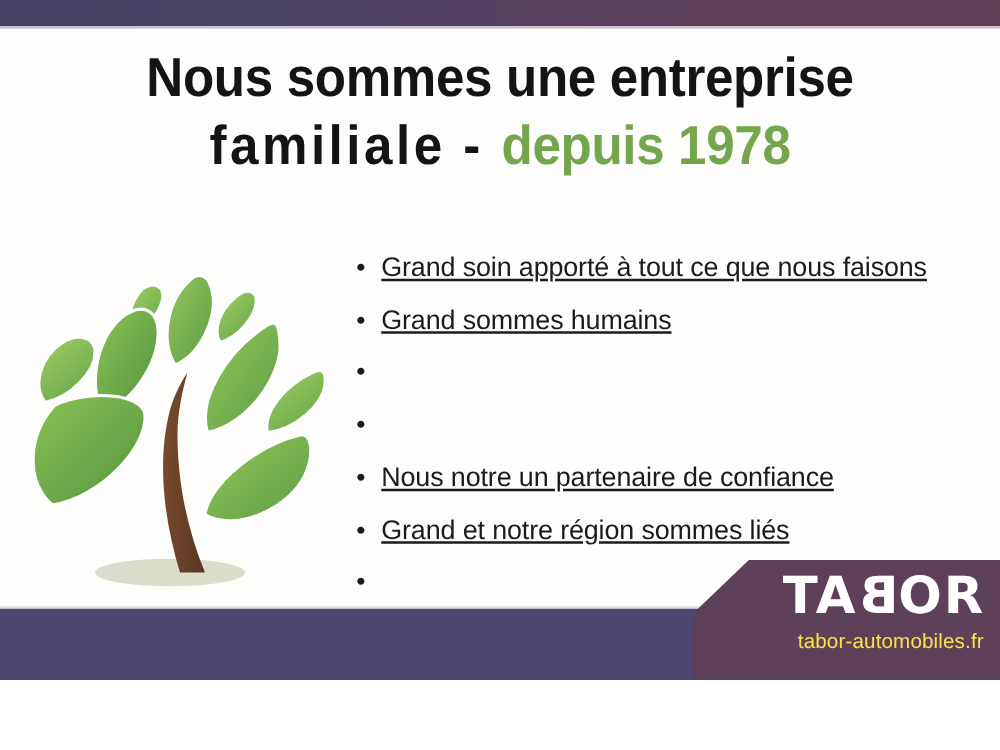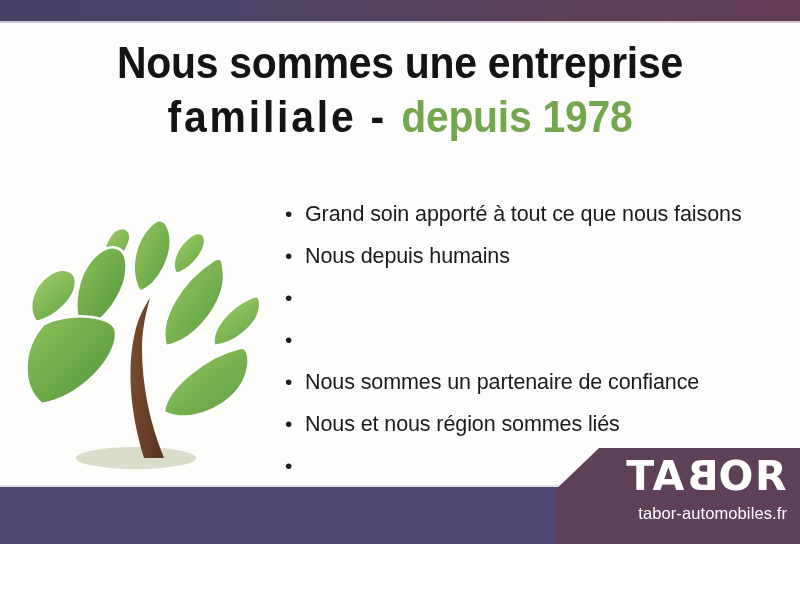--- a/index.html
+++ b/index.html
@@ -87,21 +87,21 @@
     transform: scaleX(-1);
   }
   .logo-url {
     position: absolute;
     right: 13px;
     top: 57px;
     font-family: "Liberation Sans", sans-serif;
     font-size: 16.5px;
     font-weight: 400;
     letter-spacing: .1px;
-    color: #ffffff;
+    color: #fde047;
     line-height: 1;
     white-space: nowrap;
   }
 
   
   .headline {
     position: absolute;
     left: 0;
     top: 36px;
     width: 800px;
@@ -136,21 +136,21 @@
     letter-spacing: -0.1px;
     white-space: nowrap;
   }
   .bullet-dot {
     width: 20px;
     flex: 0 0 20px;
     font-size: 21px;
     color: #1b1b1b;
     text-align: left;
   }
-  .bullet-text { flex: 0 1 auto; }
+  .bullet-text { flex: 0 1 auto; text-decoration: underline; }
 
   
   .tree-art {
     position: absolute;
     left: 18px;
     top: 196px;
     width: 250px;
     height: 292px;
   }
 </style>
@@ -213,35 +213,35 @@
     </svg>
   </div>
 
   <div class="bullet-list">
     <div class="bullet-item">
       <span class="bullet-dot">•</span>
       <span class="bullet-text">Grand soin apporté à tout ce que nous faisons</span>
     </div>
     <div class="bullet-item">
       <span class="bullet-dot">•</span>
-      <span class="bullet-text">Nous depuis humains</span>
-    </div>
-    <div class="bullet-item">
-      <span class="bullet-dot">•</span>
-    </div>
-    <div class="bullet-item">
-      <span class="bullet-dot">•</span>
-    </div>
-    <div class="bullet-item">
-      <span class="bullet-dot">•</span>
-      <span class="bullet-text">Nous sommes un partenaire de confiance</span>
-    </div>
-    <div class="bullet-item">
-      <span class="bullet-dot">•</span>
-      <span class="bullet-text">Nous et nous région sommes liés</span>
+      <span class="bullet-text">Grand sommes humains</span>
+    </div>
+    <div class="bullet-item">
+      <span class="bullet-dot">•</span>
+    </div>
+    <div class="bullet-item">
+      <span class="bullet-dot">•</span>
+    </div>
+    <div class="bullet-item">
+      <span class="bullet-dot">•</span>
+      <span class="bullet-text">Nous notre un partenaire de confiance</span>
+    </div>
+    <div class="bullet-item">
+      <span class="bullet-dot">•</span>
+      <span class="bullet-text">Grand et notre région sommes liés</span>
     </div>
     <div class="bullet-item">
       <span class="bullet-dot">•</span>
     </div>
   </div>
 
   <div class="bottom-bar-hairline"></div>
   <div class="bottom-bar"></div>
 
   <div class="logo-panel">

